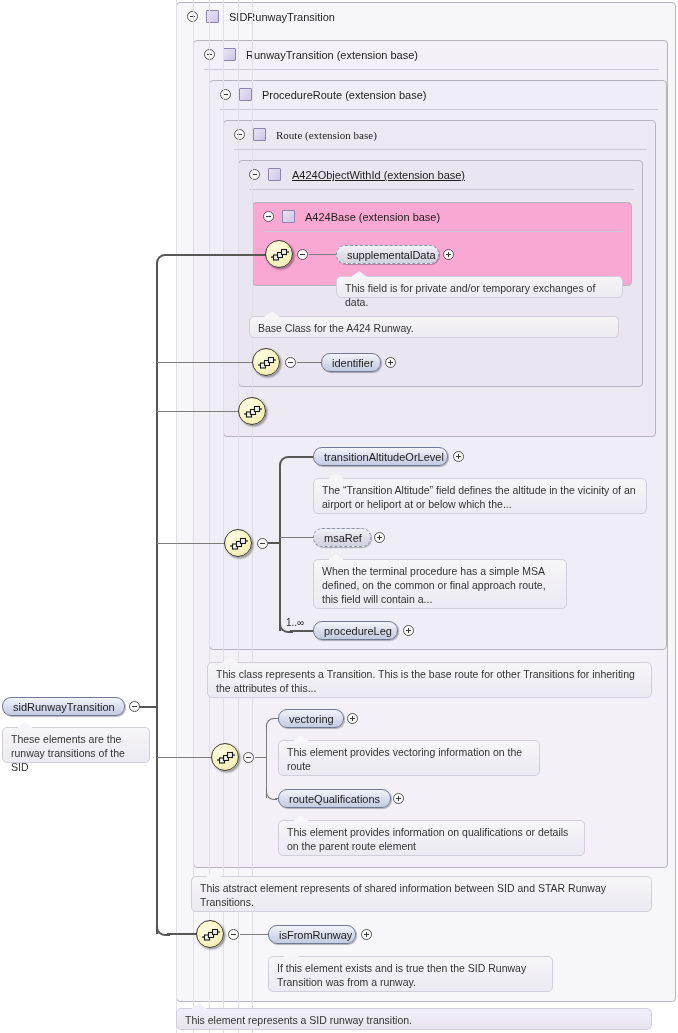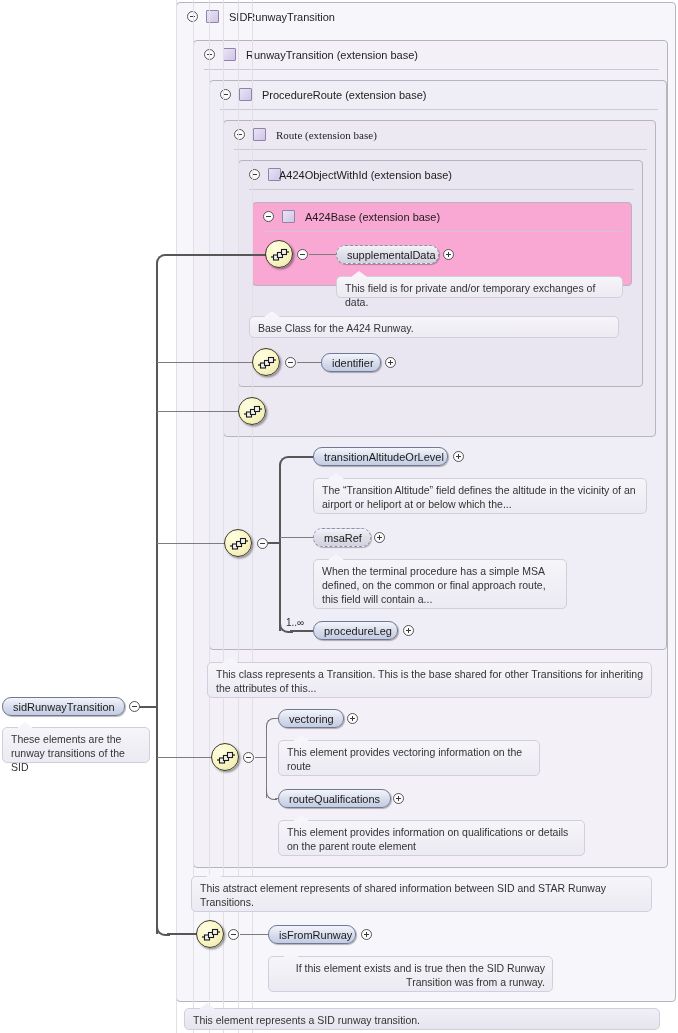--- a/index.html
+++ b/index.html
@@ -108,21 +108,21 @@
       <span class="sq" style="position:absolute;left:29px;top:7px;width:13px;height:13px;border-radius:1px;"></span>
       <span class="lbl" style="left:52px;top:1px;font-family:Liberation Serif, serif;">Route (extension base)</span>
     </div>
     <div class="ctrule" style="left:10px;top:28px;width:413px;"></div>
   </div>
 
   <div class="ctbox" style="left:238px;top:160px;width:405px;height:227px;background:#e9e5f1;">
     <div class="cthead">
       <span class="circ" style="position:absolute;left:10px;top:8px;"></span>
       <span class="sq" style="position:absolute;left:29px;top:7px;width:13px;height:13px;border-radius:1px;"></span>
-      <span class="lbl" style="left:40px;top:1px;">A424ObjectWithId (extension base)</span>
+      <span class="lbl" style="left:53px;top:1px;text-decoration:underline;">A424ObjectWithId (extension base)</span>
     </div>
     <div class="ctrule" style="left:10px;top:28px;width:385px;"></div>
   </div>
 
   <div class="ctbox" style="left:252px;top:202px;width:380px;height:84px;background:#f9a8d4;">
     <div class="cthead">
       <span class="circ" style="position:absolute;left:10px;top:8px;"></span>
       <span class="sq" style="position:absolute;left:29px;top:7px;width:13px;height:13px;border-radius:1px;"></span>
       <span class="lbl" style="left:52px;top:1px;">A424Base (extension base)</span>
     </div>
@@ -253,21 +253,21 @@
   </div>
 
   <span class="card" style="left:286px;top:617px;">1..∞</span>
   <div class="pill" style="left:313px;top:621px;width:85px;">
     <span>procedureLeg</span>
   </div>
   <span class="circ plus" style="position:absolute;left:403px;top:625px;"></span>
 
   <div class="doc" style="left:207px;top:662px;width:445px;height:36px;">
     <span class="tip"></span>
-    <span>This class represents a Transition. This is the base shared for other Transitions for inheriting the attributes of this...</span>
+    <span>This class represents a Transition. This is the base route for other Transitions for inheriting the attributes of this...</span>
   </div>
 
   <div class="seq" style="left:211px;top:743px;">
     <svg width="20" height="14" viewBox="0 0 20 14">
       <line x1="1" y1="9" x2="5" y2="9" stroke="#1b1b1b" stroke-width="1.2"></line>
       <line x1="9" y1="7" x2="12" y2="7" stroke="#1b1b1b" stroke-width="1.2"></line>
       <line x1="15" y1="4" x2="19" y2="4" stroke="#1b1b1b" stroke-width="1.2"></line>
       <rect x="3.5" y="7" width="5" height="5" fill="#f2f2f2" stroke="#1b1b1b" stroke-width="1.1"></rect>
       <rect x="7.5" y="4.5" width="5" height="5" fill="#f2f2f2" stroke="#1b1b1b" stroke-width="1.1"></rect>
       <rect x="11.5" y="1.5" width="5" height="5" fill="#f2f2f2" stroke="#1b1b1b" stroke-width="1.1"></rect>
@@ -313,23 +313,23 @@
       <rect x="7.5" y="4.5" width="5" height="5" fill="#f2f2f2" stroke="#1b1b1b" stroke-width="1.1"></rect>
       <rect x="11.5" y="1.5" width="5" height="5" fill="#f2f2f2" stroke="#1b1b1b" stroke-width="1.1"></rect>
     </svg>
   </div>
   <span class="circ" style="position:absolute;left:228px;top:929px;"></span>
   <div class="hline" style="left:240px;top:934px;width:29px;"></div>
   <div class="pill" style="left:268px;top:925px;width:88px;">
     <span>isFromRunway</span>
   </div>
   <span class="circ plus" style="position:absolute;left:361px;top:929px;"></span>
-  <div class="doc" style="left:268px;top:956px;width:285px;height:36px;text-align:right;">
+  <div class="doc" style="left:268px;top:956px;width:285px;height:36px;">
     <span class="tip"></span>
     <span>If this element exists and is true then the SID Runway Transition was from a runway.</span>
   </div>
 
-  <div class="doc" style="left:184px;top:1008px;width:476px;height:22px;background:linear-gradient(180deg,#f0eef6 0%,#e7e4ef 100%);">
+  <div class="doc" style="left:176px;top:1008px;width:476px;height:22px;background:linear-gradient(180deg,#f0eef6 0%,#e7e4ef 100%);">
     <span class="tip" style="background:#f0eef6;"></span>
     <span>This element represents a SID runway transition.</span>
   </div>
 
 </div>
 
 </body></html>

